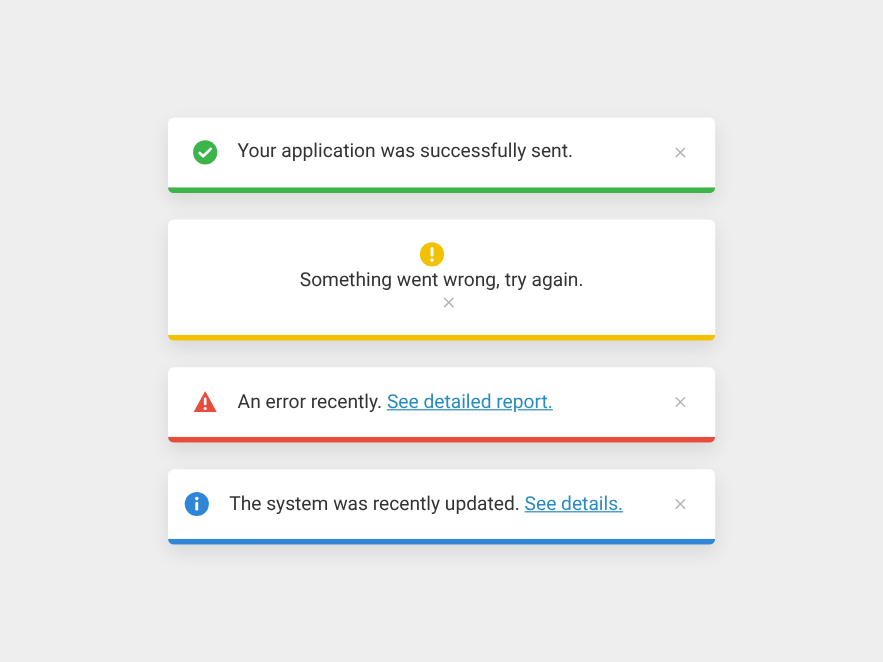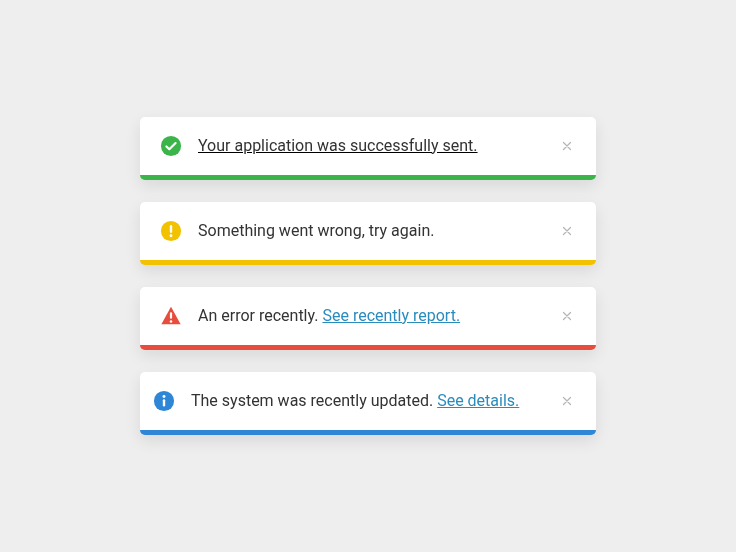--- a/index.html
+++ b/index.html
@@ -53,22 +53,22 @@
     display: flex;
     align-items: center;
     justify-content: center;
     color: #b6b6b6;
     cursor: pointer;
     margin-left: 12px;
   }
   .toast .close svg { width: 12px; height: 12px; }
 
   
-  .toast.success { border-bottom-color: #3bb54a; text-decoration: underline; }
-  .toast.warning { border-bottom-color: #f2c100; }
+  .toast.success { border-bottom-color: #3bb54a; }
+  .toast.warning { border-bottom-color: #f2c100; flex-direction: column; }
   .toast.error   { border-bottom-color: #e84c3d; }
   .toast.info    { border-bottom-color: #2f86d6; padding-left: 13px; }
 </style>
 </head>
 <body>
 
 <div class="toast success">
   <span class="icon">
     <svg viewBox="0 0 24 24" width="22" height="22">
       <circle cx="12" cy="12" r="11" fill="#3bb54a"></circle>
@@ -101,21 +101,21 @@
 
 <div class="toast error">
   <span class="icon">
     <svg viewBox="0 0 24 24" width="22" height="22">
       <path d="M12 2 L22.5 21 L1.5 21 Z" fill="#e84c3d"></path>
       <rect x="10.8" y="8" width="2.4" height="7" rx="1.2" fill="#fff"></rect>
       <circle cx="12" cy="18" r="1.4" fill="#fff"></circle>
     </svg>
   </span>
   <span class="msg">
-    <span>An error recently. </span><a href="#">See recently report.</a>
+    <span>An error recently. </span><a href="#">See detailed report.</a>
   </span>
   <span class="close">
     <svg viewBox="0 0 24 24">
         <path d="M5 5 L19 19 M19 5 L5 19" stroke="currentColor" stroke-width="2.5" stroke-linecap="round"></path>
       </svg>
   </span>
 </div>
 
 <div class="toast info">
   <span class="icon">

